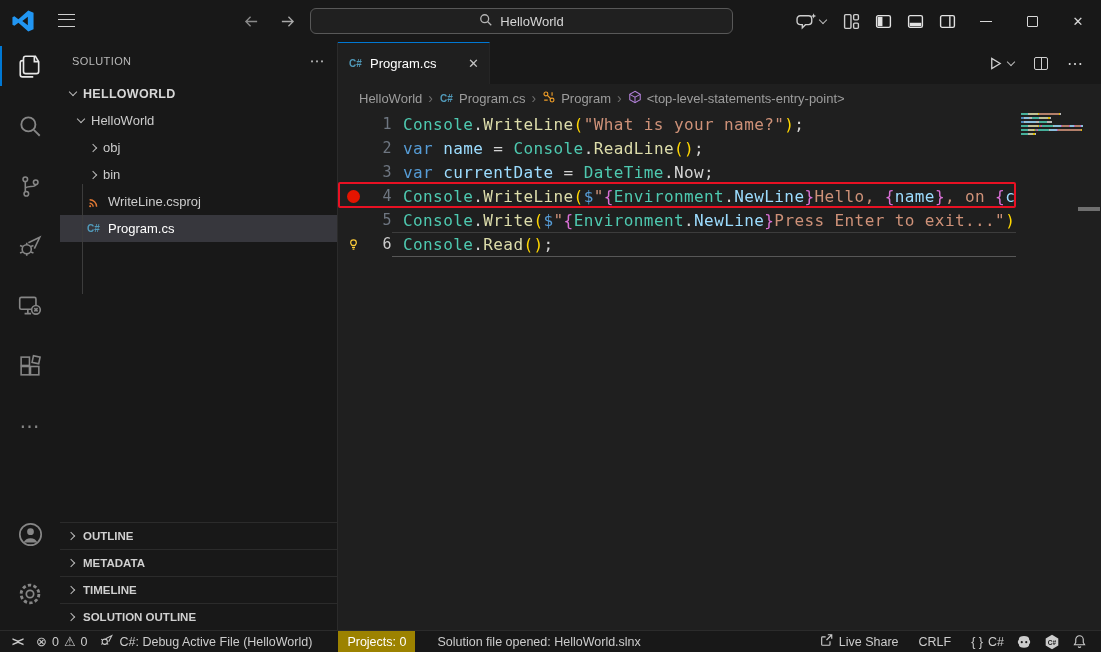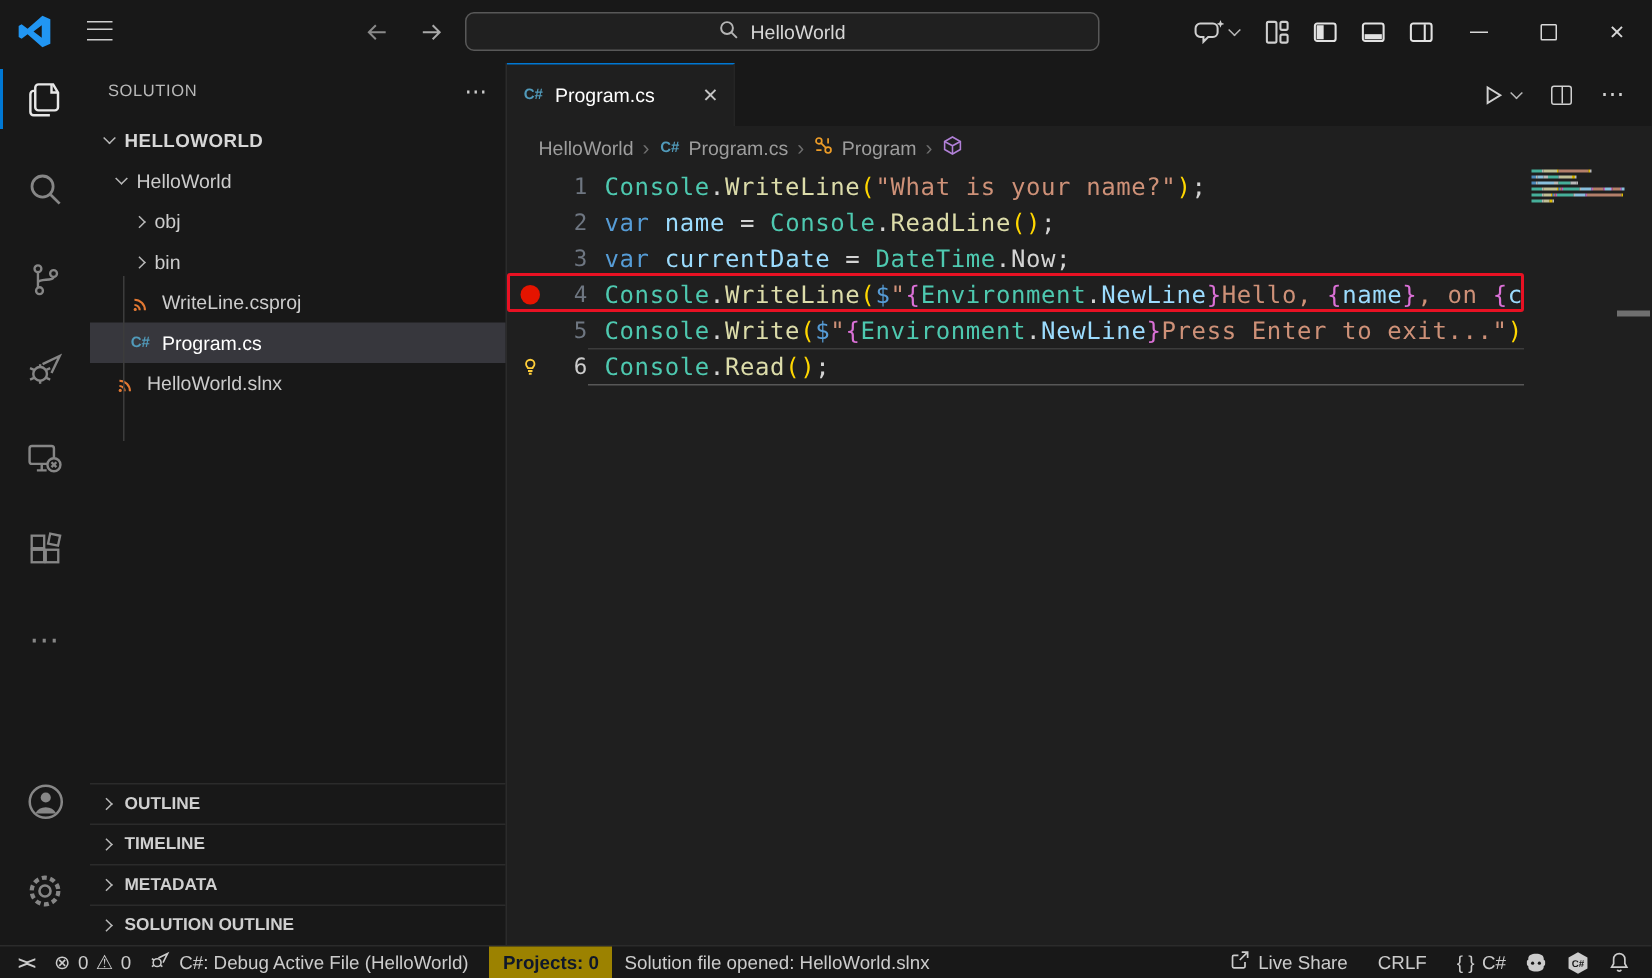--- a/index.html
+++ b/index.html
@@ -94,21 +94,21 @@
   .mm-line { height:2px; margin-bottom:2px; display:flex; }
   .mm-line span { height:2px; display:inline-block; opacity:.85; }
   #ov-mark { position:absolute; right:1px; top:165px; width:22px; height:4px; background:#6f6f6f; }
 
   
   #statusbar { position:absolute; left:0; top:630px; width:1101px; height:22px; background:#181818;
                border-top:1px solid #2b2b2b; display:flex; align-items:center; color:#cccccc;
                font-size:12.5px; }
   .sb-item { display:flex; align-items:center; gap:5px; padding:0 6px; height:22px; cursor:pointer; }
   #remote-ind { padding:0 8px 0 12px; font-weight:bold; letter-spacing:-2px; font-size:12px;}
-  #projects-badge { background:#9c8200; color:#0f172a; padding:0 9px; margin-left:8px;font-weight:bold; }
+  #projects-badge { background:#9c8200; color:#ffffff; padding:0 9px; margin-left:20px; }
   #sb-right { margin-left:auto; display:flex; align-items:center; padding-right:8px;justify-content:space-between; }
   .uni-ic { font-size:13px; }
 </style>
 </head>
 <body>
 
 <div id="titlebar">
   <svg id="vscode-logo" viewBox="0 0 100 100">
     <path fill="#2196f3" d="M74 2 29 42 11 28 2 33v34l9 5 18-14 45 40 24-11V13L74 2zM72 31v38L47 50 72 31z"></path>
   </svg>
@@ -268,43 +268,34 @@
       </svg>
     </span>
     <span>WriteLine.csproj</span>
   </div>
   <div class="tree-row selected" style="padding-left:26px">
     <span class="file-ic">
       <span class="cs-glyph">C#</span>
     </span>
     <span>Program.cs</span>
   </div>
-  <div class="tree-row" style="padding-left:16px">
-    <span class="file-ic">
-      <svg width="14" height="14" viewBox="0 0 16 16" fill="none" stroke="#e37933" stroke-width="1.6">
-        <path d="M3 9.5a4 4 0 0 1 4 4M3 5.5a8 8 0 0 1 8 8"></path>
-          <circle cx="3.6" cy="12.9" r="1.2" fill="#e37933" stroke="none"></circle>
-      </svg>
-    </span>
-    <span>HelloWorld.slnx</span>
-  </div>
   <div id="indent-guide"></div>
 
   <div id="sb-sections">
     <div class="sb-sec">
       <span class="chev right"></span>
       <span>OUTLINE</span>
     </div>
     <div class="sb-sec">
       <span class="chev right"></span>
-      <span>TIMELINE</span>
+      <span>METADATA</span>
     </div>
     <div class="sb-sec">
       <span class="chev right"></span>
-      <span>METADATA</span>
+      <span>TIMELINE</span>
     </div>
     <div class="sb-sec">
       <span class="chev right"></span>
       <span>SOLUTION OUTLINE</span>
     </div>
   </div>
 </div>
 
 <div id="editor">
   <div id="tabbar">
@@ -352,20 +343,21 @@
       <span>Program</span>
     </span>
     <span class="bc-sep">›</span>
     <span class="bc-item">
       <span>
         <svg width="14" height="14" viewBox="0 0 16 16" fill="none" stroke="#b180d7" stroke-width="1.2">
           <path d="M8 1.5 14 5v6l-6 3.5L2 11V5z"></path>
             <path d="m2 5 6 3.2L14 5M8 8.7v5.8"></path>
         </svg>
       </span>
+      <span>&lt;top-level-statements-entry-point&gt;</span>
     </span>
   </div>
 
   <div id="code">
       <div class="code-line"><div class="glyph-cell"></div><div class="num-cell">1</div><div class="code-text"><span style="color: rgb(78, 201, 176);">Console</span><span style="color: rgb(212, 212, 212);">.</span><span style="color: rgb(220, 220, 170);">WriteLine</span><span style="color: rgb(255, 215, 0);">(</span><span style="color: rgb(206, 145, 120);">"What is your name?"</span><span style="color: rgb(255, 215, 0);">)</span><span style="color: rgb(212, 212, 212);">;</span></div></div>
       <div class="code-line"><div class="glyph-cell"></div><div class="num-cell">2</div><div class="code-text"><span style="color: rgb(86, 156, 214);">var</span><span style="color: rgb(212, 212, 212);"> </span><span style="color: rgb(156, 220, 254);">name</span><span style="color: rgb(212, 212, 212);"> = </span><span style="color: rgb(78, 201, 176);">Console</span><span style="color: rgb(212, 212, 212);">.</span><span style="color: rgb(220, 220, 170);">ReadLine</span><span style="color: rgb(255, 215, 0);">(</span><span style="color: rgb(255, 215, 0);">)</span><span style="color: rgb(212, 212, 212);">;</span></div></div>
       <div class="code-line"><div class="glyph-cell"></div><div class="num-cell">3</div><div class="code-text"><span style="color: rgb(86, 156, 214);">var</span><span style="color: rgb(212, 212, 212);"> </span><span style="color: rgb(156, 220, 254);">currentDate</span><span style="color: rgb(212, 212, 212);"> = </span><span style="color: rgb(78, 201, 176);">DateTime</span><span style="color: rgb(212, 212, 212);">.</span><span style="color: rgb(212, 212, 212);">Now</span><span style="color: rgb(212, 212, 212);">;</span></div></div>
       <div class="code-line bp"><div class="glyph-cell"><span class="bp-dot"></span></div><div class="num-cell">4</div><div class="code-text"><span style="color: rgb(78, 201, 176);">Console</span><span style="color: rgb(212, 212, 212);">.</span><span style="color: rgb(220, 220, 170);">WriteLine</span><span style="color: rgb(255, 215, 0);">(</span><span style="color: rgb(86, 156, 214);">$</span><span style="color: rgb(206, 145, 120);">"</span><span style="color: rgb(218, 112, 214);">{</span><span style="color: rgb(78, 201, 176);">Environment</span><span style="color: rgb(212, 212, 212);">.</span><span style="color: rgb(156, 220, 254);">NewLine</span><span style="color: rgb(218, 112, 214);">}</span><span style="color: rgb(206, 145, 120);">Hello, </span><span style="color: rgb(218, 112, 214);">{</span><span style="color: rgb(156, 220, 254);">name</span><span style="color: rgb(218, 112, 214);">}</span><span style="color: rgb(206, 145, 120);">, on </span><span style="color: rgb(218, 112, 214);">{</span><span style="color: rgb(156, 220, 254);">cu</span></div></div>
       <div class="code-line"><div class="glyph-cell"></div><div class="num-cell">5</div><div class="code-text"><span style="color: rgb(78, 201, 176);">Console</span><span style="color: rgb(212, 212, 212);">.</span><span style="color: rgb(220, 220, 170);">Write</span><span style="color: rgb(255, 215, 0);">(</span><span style="color: rgb(86, 156, 214);">$</span><span style="color: rgb(206, 145, 120);">"</span><span style="color: rgb(218, 112, 214);">{</span><span style="color: rgb(78, 201, 176);">Environment</span><span style="color: rgb(212, 212, 212);">.</span><span style="color: rgb(156, 220, 254);">NewLine</span><span style="color: rgb(218, 112, 214);">}</span><span style="color: rgb(206, 145, 120);">Press Enter to exit...</span><span style="color: rgb(206, 145, 120);">"</span><span style="color: rgb(255, 215, 0);">)</span></div></div>
       <div class="code-line current"><div class="glyph-cell"><svg width="15" height="15" viewBox="0 0 16 16" fill="none" stroke="#ffce3a" stroke-width="1.3">
@@ -466,21 +458,21 @@
     <span>
       <svg width="15" height="14" viewBox="0 0 16 16" fill="none" stroke="#cccccc" stroke-width="1.2">
         <path d="M7 6.5 14 3l-3.5 7"></path>
           <circle cx="6" cy="10" r="3"></circle>
           <path d="M3.5 8 2 7M3.5 12 2 13M8.5 12l1.5 1"></path>
       </svg>
     </span>
     <span>C#: Debug Active File (HelloWorld)</span>
   </div>
   <div class="sb-item" id="projects-badge">Projects: 0</div>
-  <div class="sb-item" style="margin-left:2px">Solution file opened: HelloWorld.slnx</div>
+  <div class="sb-item" style="margin-left:16px">Solution file opened: HelloWorld.slnx</div>
 
   <div id="sb-right">
     <div class="sb-item">
       <span>
         <svg width="15" height="14" viewBox="0 0 16 16" fill="none" stroke="#cccccc" stroke-width="1.3">
           <path d="M9.5 2H14v4.5M14 2 8 8"></path>
             <path d="M12 9.5V13a1 1 0 0 1-1 1H3.5a1 1 0 0 1-1-1V5.5a1 1 0 0 1 1-1H7"></path>
         </svg>
       </span>
       <span>Live Share</span>

